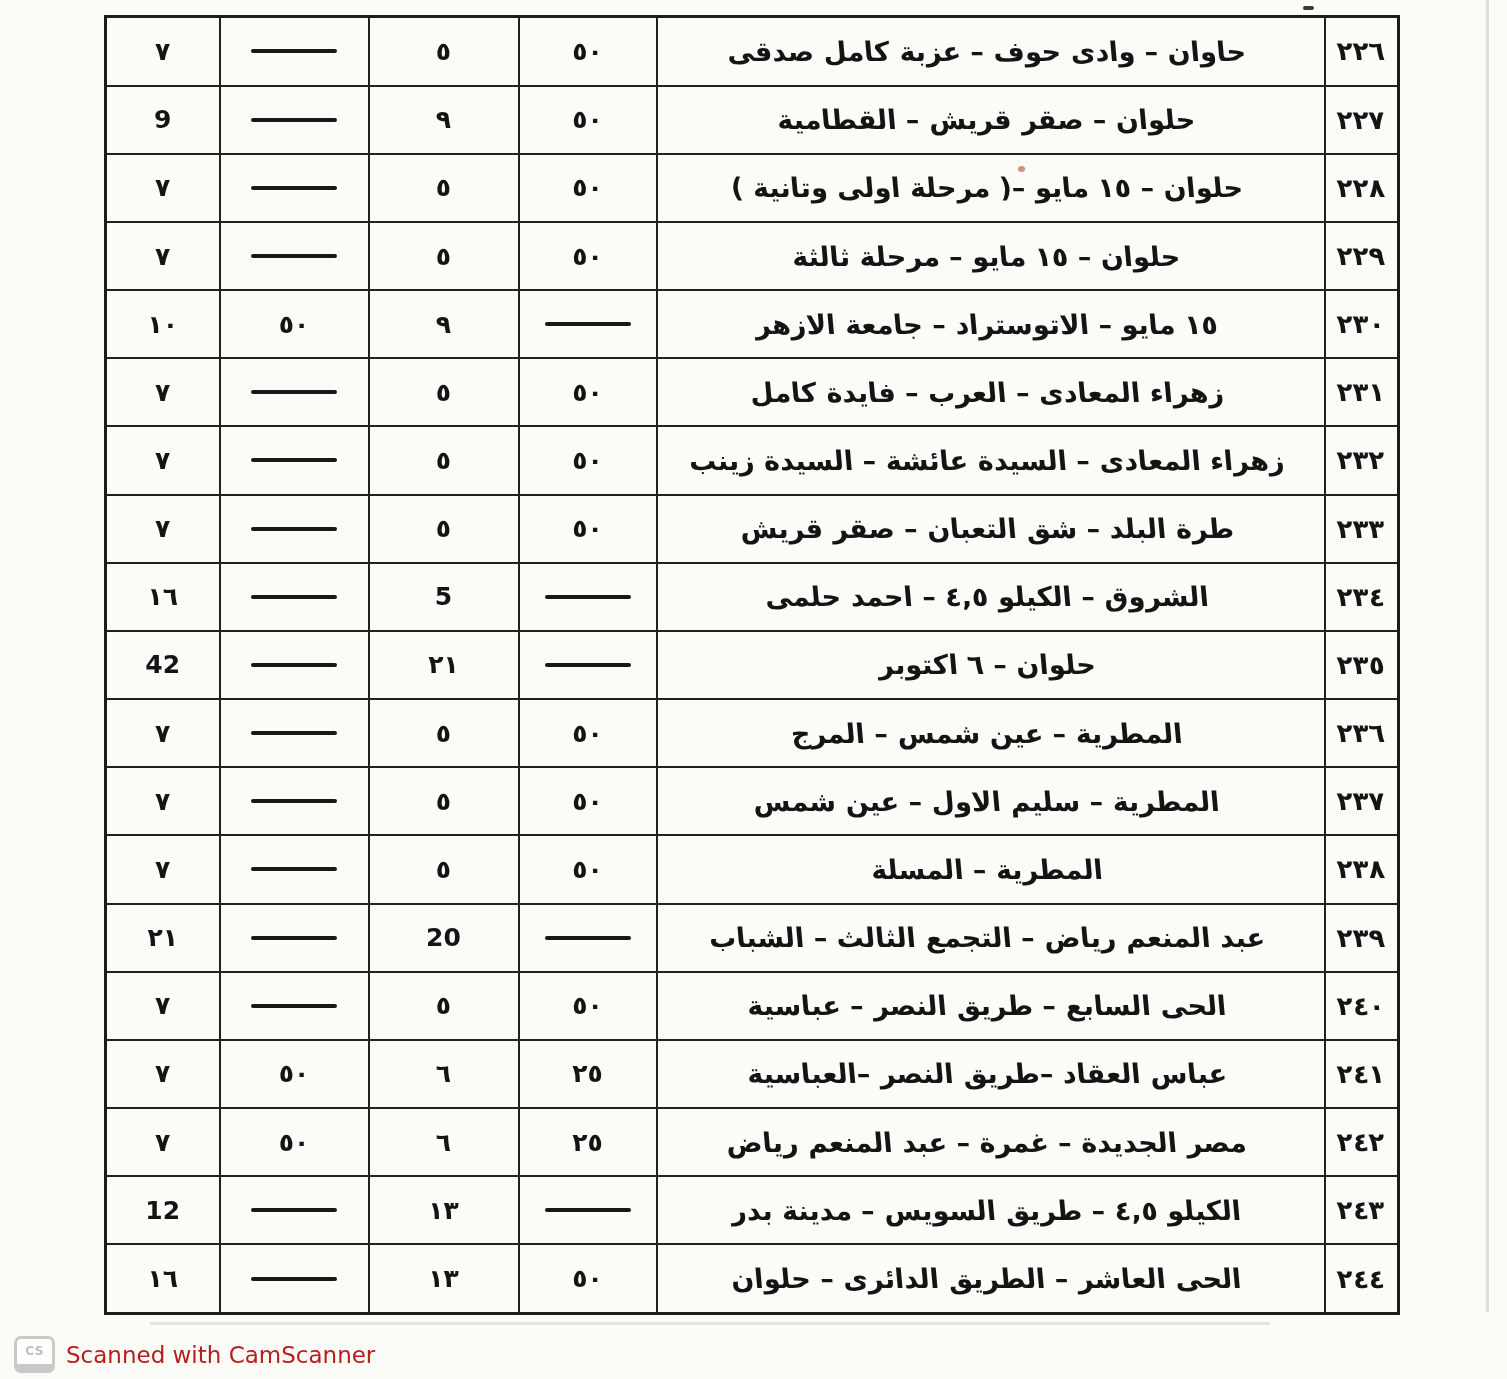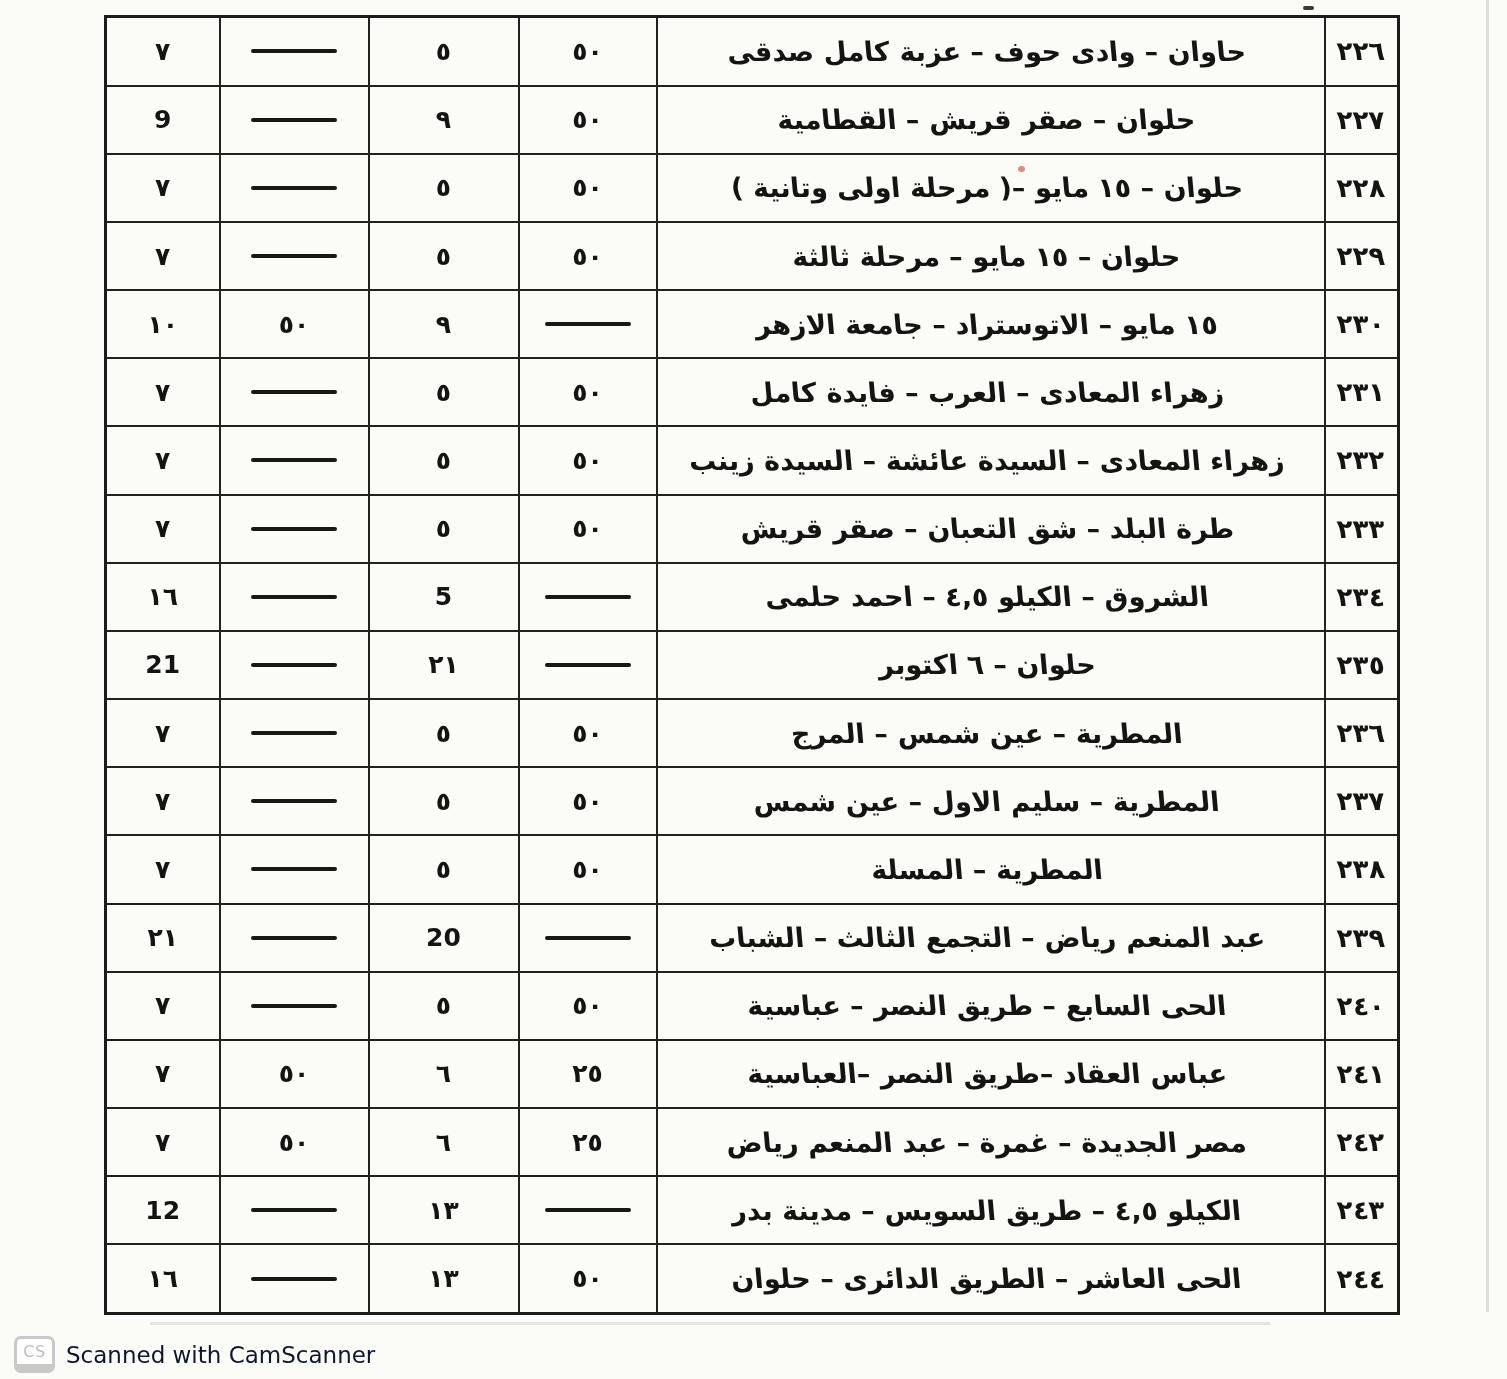--- a/index.html
+++ b/index.html
@@ -112,37 +112,37 @@
     height: 37px;
     border: 3px solid #c9c9c8;
     border-radius: 7px;
     background: #ffffff;
     box-sizing: border-box;
     position: relative;
   }
   .cs-badge-label {
     display: block;
     text-align: center;
-    font-size: 16px;
+    font-size: 12px;
     line-height: 25px;
-    font-weight: normal;
+    font-weight: bold;
     color: #bebebd;
     letter-spacing: 0.5px;
   }
   .cs-badge-bed {
     position: absolute;
     bottom: 0;
     left: 0;
     right: 0;
     height: 6px;
     background: #c9c9c8;
     border-radius: 0 0 3px 3px;
   }
   .wm-text {
-    color: #0f172a;
+    color: #b91c1c;
     font-size: 23px;
   }
 </style>
 </head>
 <body>
 
 <div class="page-edge"></div>
 <div class="top-speck"></div>
 <div class="red-speck"></div>
 <div class="table-shadow"></div>
@@ -252,21 +252,21 @@
       <tr>
         <td class="num-cell"><span class="ar-slant">٢٣٥</span></td>
         <td class="name-cell"><span class="ar-slant">حلوان – ٦ اكتوبر</span></td>
         <td class="val-cell">
           <div class="dash-line"></div>
         </td>
         <td class="val-cell">٢١</td>
         <td class="val-cell">
           <div class="dash-line"></div>
         </td>
-        <td class="val-cell">21</td>
+        <td class="val-cell">42</td>
       </tr>
       <tr>
         <td class="num-cell"><span class="ar-slant">٢٣٦</span></td>
         <td class="name-cell"><span class="ar-slant">المطرية – عين شمس – المرج</span></td>
         <td class="val-cell">٥٠</td>
         <td class="val-cell">٥</td>
         <td class="val-cell">
           <div class="dash-line"></div>
         </td>
         <td class="val-cell">٧</td>

